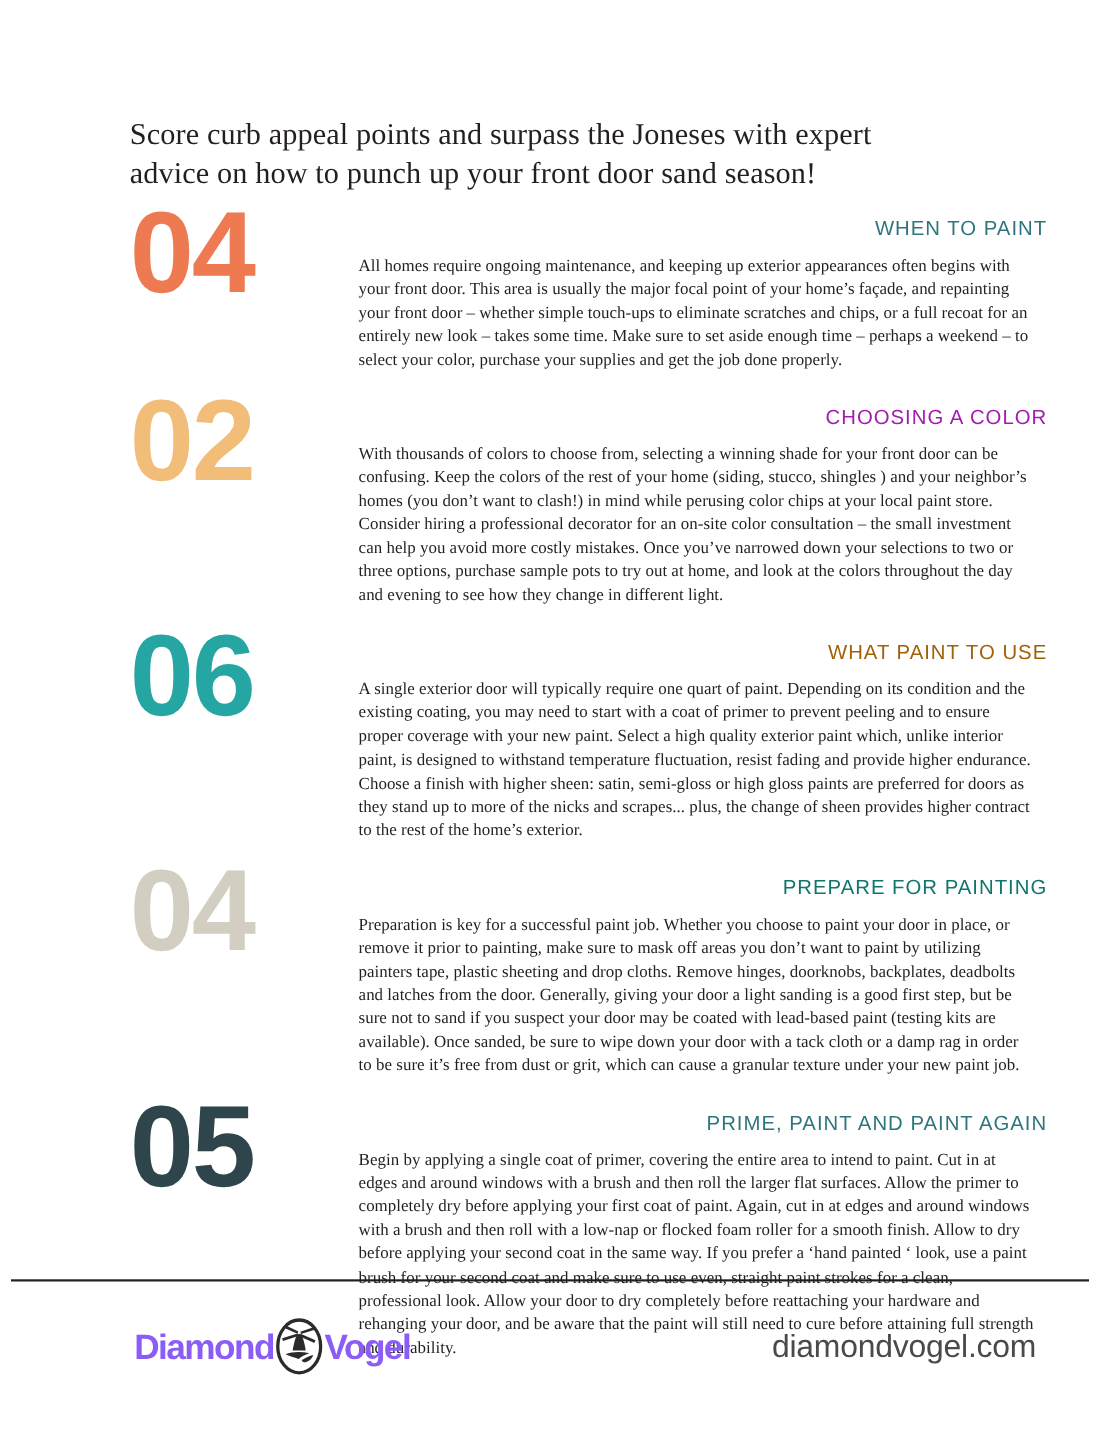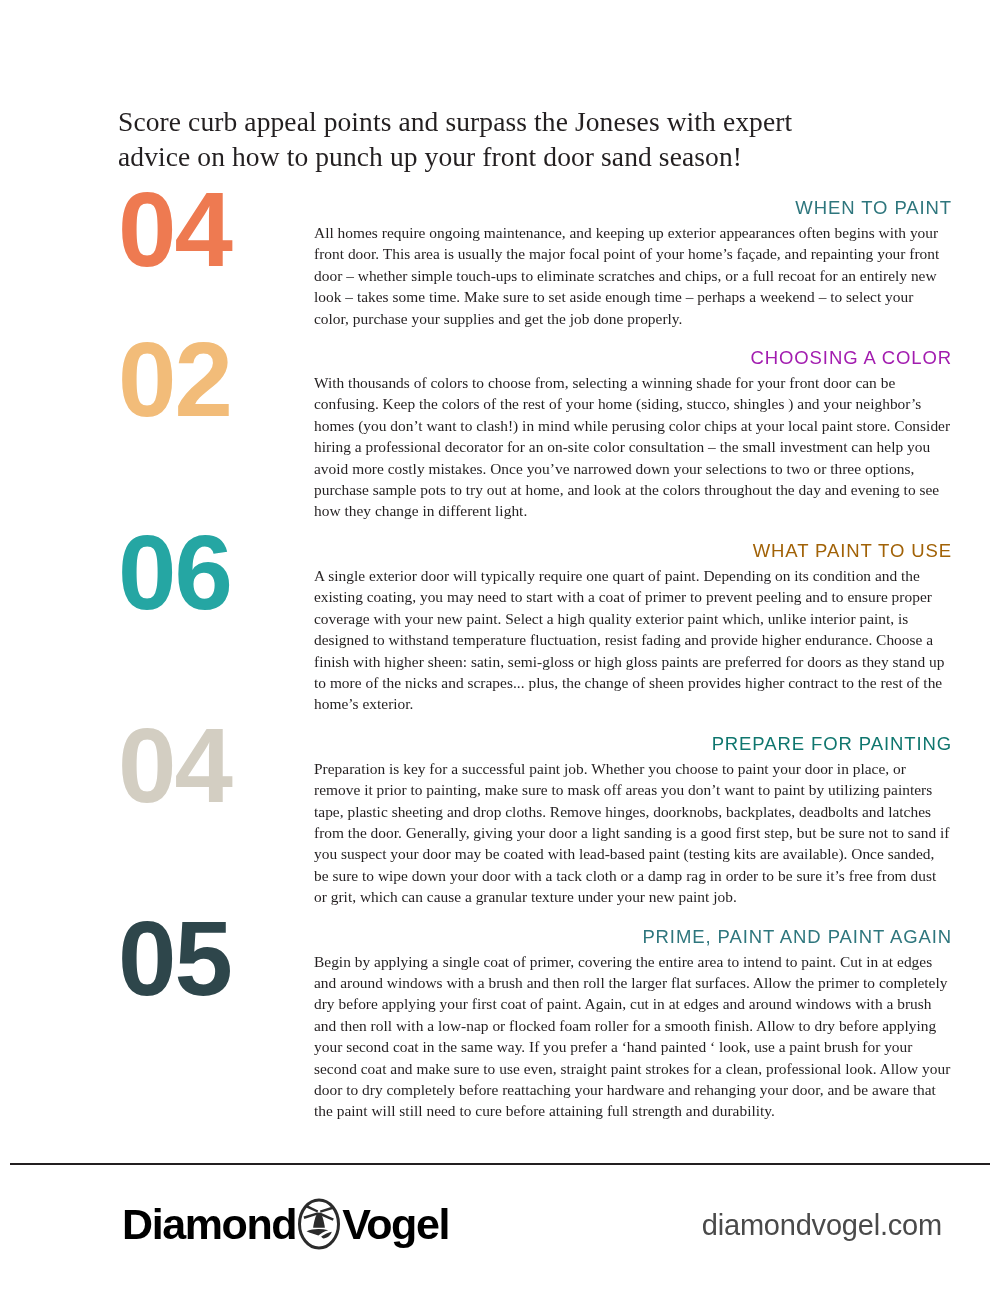--- a/index.html
+++ b/index.html
@@ -73,21 +73,21 @@
     color: #2e767d;
     margin: 0 0 3px 0;
     text-transform: uppercase;
     text-align: right;
   }
   .step-text {
     font-family: "Liberation Serif", "DejaVu Serif", serif;
     font-size: 15.4px;
     line-height: 21.4px;
     color: #231f20;
-    margin: 0;
+    margin: 12px;
     text-align: left;
     letter-spacing: 0.02px;
   }
 
   
   .footer-rule {
     position: absolute;
     left: 10px;
     top: 1163px;
     width: 980px;
@@ -105,23 +105,23 @@
     position: absolute;
     left: 122px;
     top: 6px;
     display: flex;
     align-items: center;
     height: 56px;
   }
   .logo-word {
     font-family: "Liberation Sans", "DejaVu Sans", sans-serif;
     font-weight: bold;
-    font-size: 43px;
+    font-size: 32px;
     letter-spacing: -1.4px;
-    color: #000000;
+    color: #8b5cf6;
     line-height: 1;
   }
   .logo-mark {
     width: 44px;
     height: 54px;
     margin: 0 1px;
     display: block;
   }
   .footer-url {
     position: absolute;

